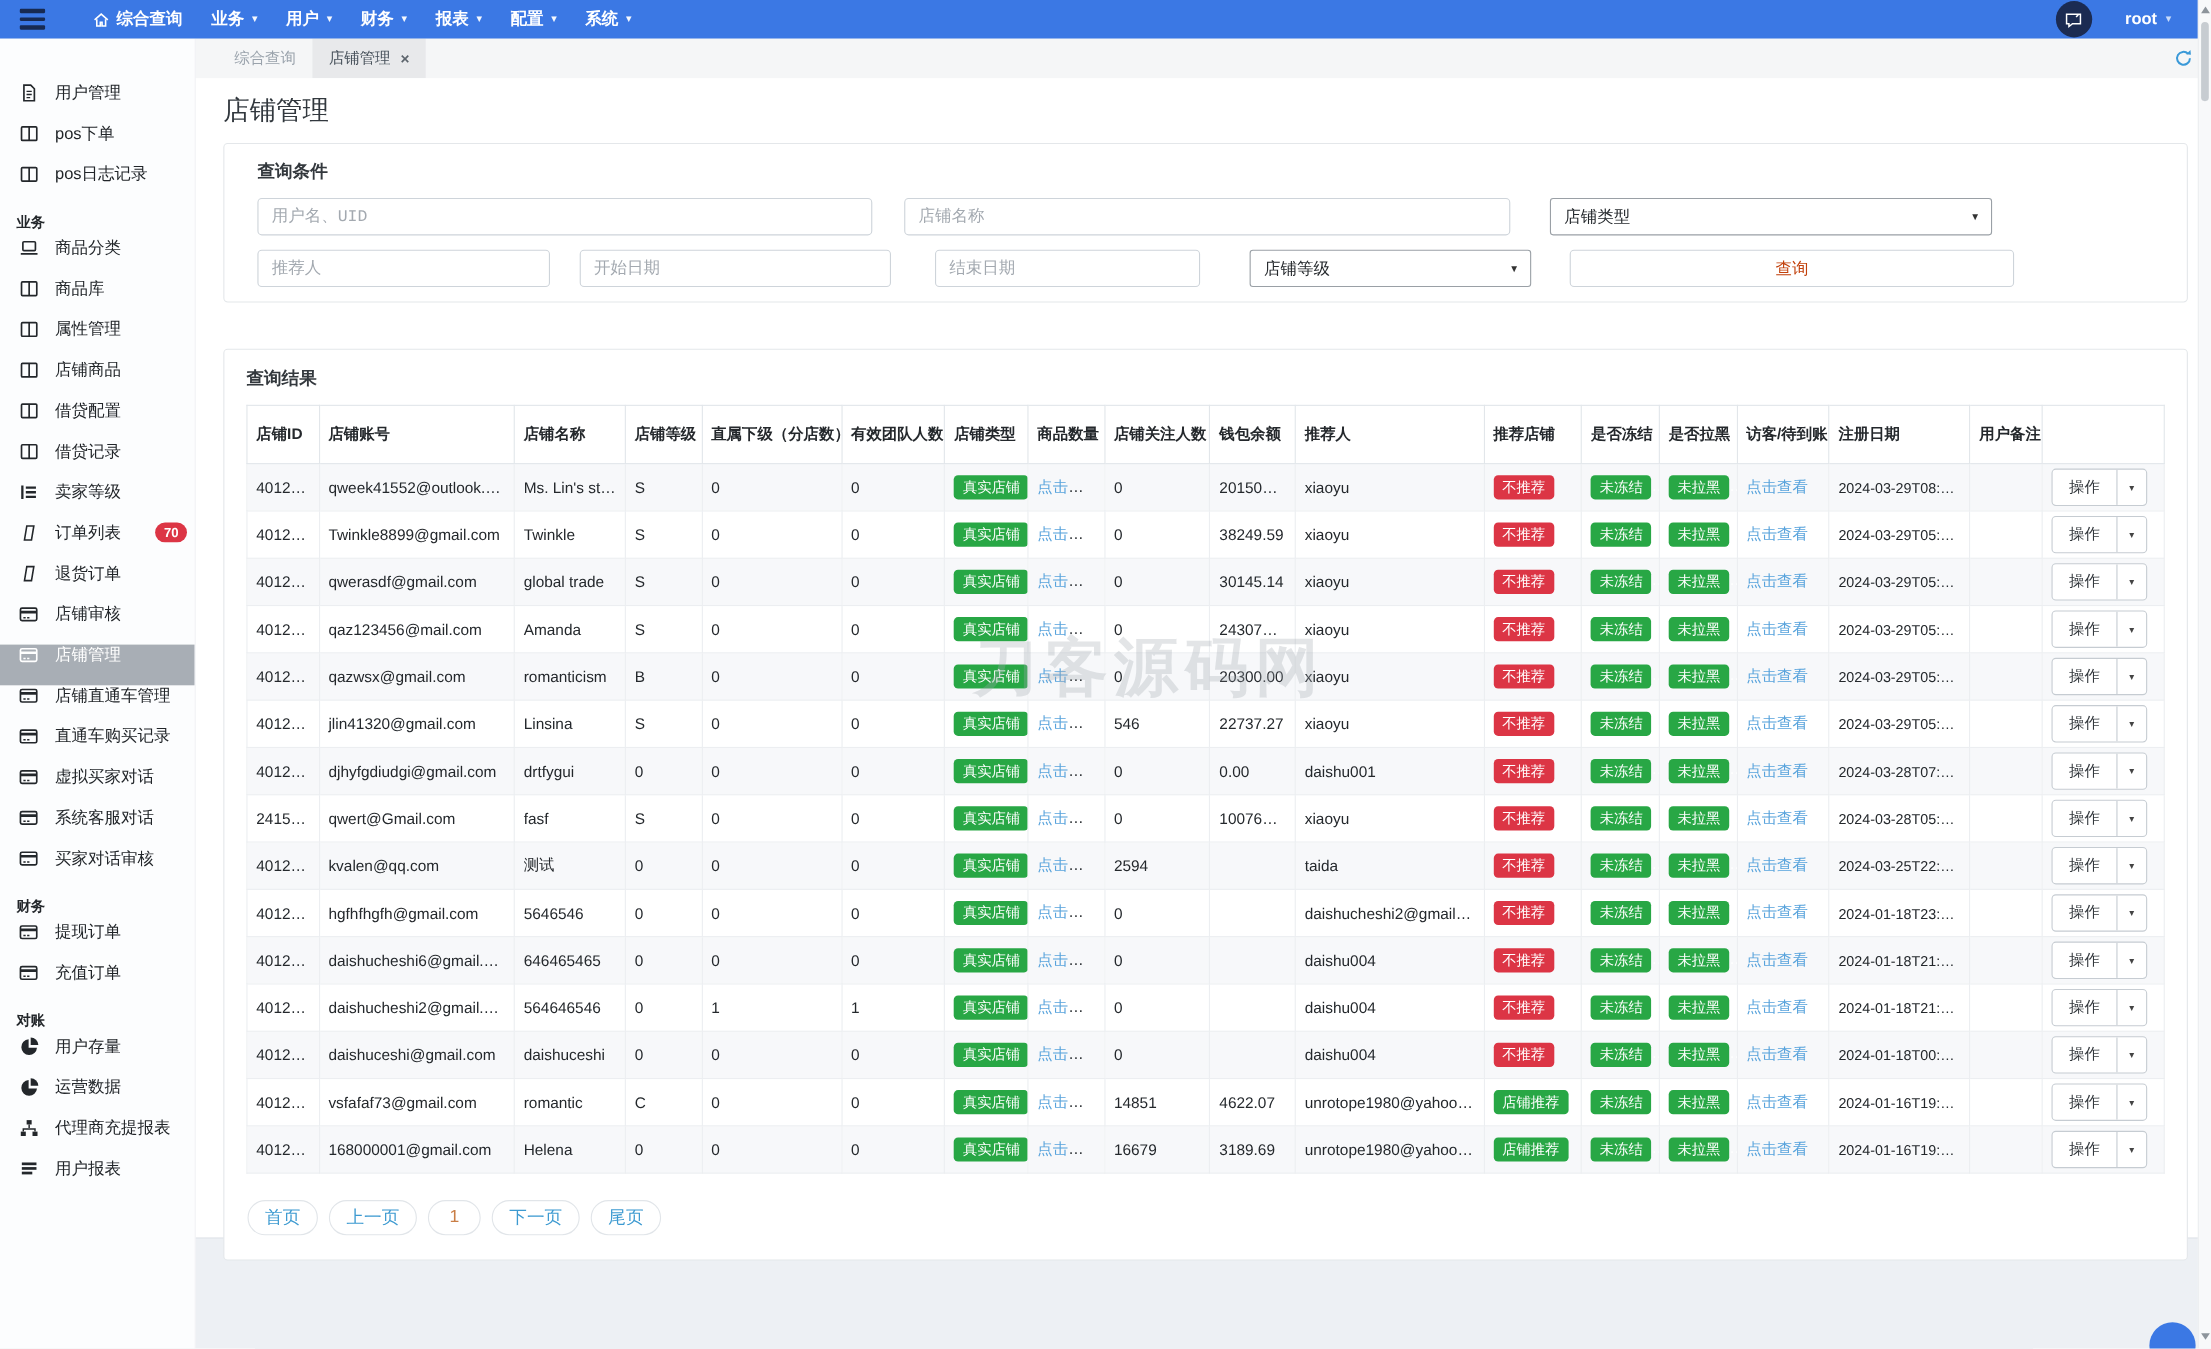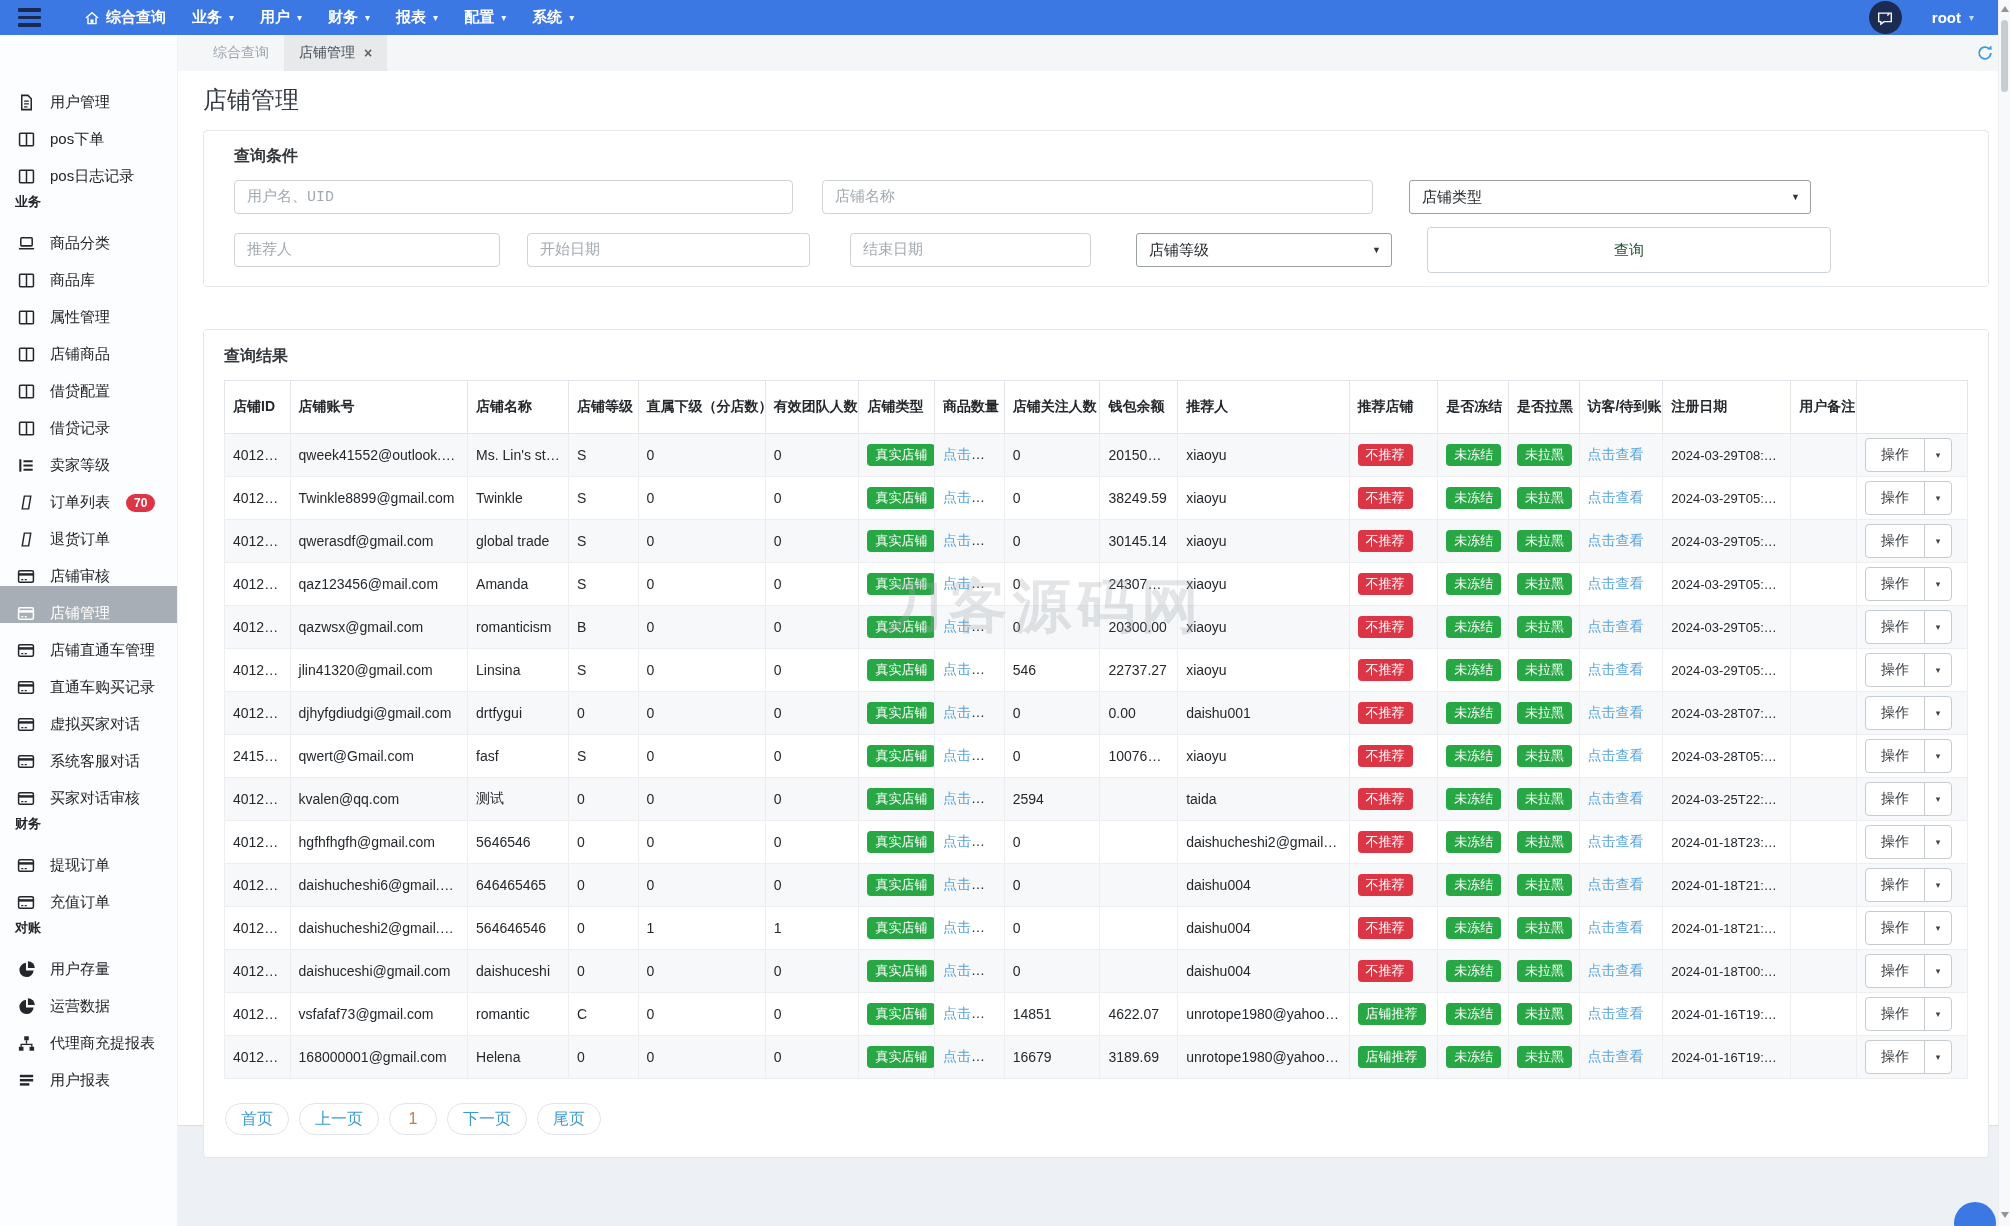--- a/index.html
+++ b/index.html
@@ -14,25 +14,25 @@
 .nav-item{color:#fff;font-size:15px;font-weight:bold;display:flex;align-items:center;gap:6px;cursor:pointer;text-decoration:none}
 .nav-caret{font-size:10px;opacity:.95;margin-left:1px}
 .nav-right{margin-left:auto;margin-right:36px;display:flex;align-items:center;gap:30px}
 .chat-btn{width:33px;height:33px;border-radius:50%;background:#1b2b52;display:flex;align-items:center;justify-content:center;cursor:pointer}
 .nav-user{color:#fff;font-size:15px;font-weight:bold;display:flex;align-items:center;gap:7px;cursor:pointer}
 .nav-user .nav-caret{color:#cfe0fb}
 
 .layout{display:flex;height:1191px}
 .sidebar{width:178px;background:#fcfdfe;padding-top:40px;flex:none;border-right:1px solid #f0f2f4;overflow:hidden}
 .side-label{padding:7px 15px 5px;font-size:13px;font-weight:bold;color:#23272b}
-.side-item{height:37px;display:flex;align-items:flex-end;gap:13px;padding:0 15px;color:#212529;font-size:15px;cursor:pointer;white-space:nowrap}
+.side-item{height:37px;display:flex;align-items:flex-start;gap:13px;padding:0 15px;color:#212529;font-size:15px;cursor:pointer;white-space:nowrap}
 .side-item .icon{width:22px;flex:none;color:#23272b}
 .side-item.active{background:#a8aeb5;color:#fff}
 .side-item.active .icon{color:#fff}
-.side-badge{background:#dc3545;color:#fff;border-radius:10px;font-size:12px;font-weight:bold;padding:2px 8px;margin-left:3px}
+.side-badge{background:#dc3545;color:#fff;border-radius:10px;font-size:12px;font-weight:bold;padding:2px 8px;margin-left:18px}
 .main{flex:1;display:flex;flex-direction:column;min-width:0}
 
 .tabbar{height:36px;background:#f5f6f7;display:flex;align-items:stretch;padding-left:20px;position:relative;flex:none}
 .tab-ghost{display:flex;align-items:center;padding:0 15px;color:#9aa3ac;font-size:14px;cursor:pointer}
 .tab-active{display:flex;align-items:center;gap:9px;padding:0 15px;background:#e8e9eb;color:#46505a;font-size:14px;cursor:pointer}
 .tab-close{font-size:14px;font-weight:bold;color:#5c646c;cursor:pointer;line-height:1}
 .refresh-btn{position:absolute;right:16px;top:9px;cursor:pointer}
 
 .page{background:#fff;height:1055px;padding:0 21px 0 25px;border-bottom:1px solid #d9dee4;position:relative}
 .page-title{font-size:24px;font-weight:normal;color:#32383e;padding:13px 0 14px}
@@ -44,21 +44,21 @@
 .q-input::placeholder{color:#a3a9b0}
 .select{height:34px;border:1px solid #9aa0a6;border-radius:3px;background:#fff;display:flex;align-items:center;justify-content:space-between;padding:0 10px 0 12px;font-size:15px;color:#24282c;cursor:pointer}
 .sel-caret{font-size:9px;color:#333}
 .w-user{width:559px;margin-right:29px}
 .w-shopname{width:551px;margin-right:36px}
 .w-shoptype{width:402px}
 .w-ref{width:266px;margin-right:27px}
 .w-start{width:283px;margin-right:40px}
 .w-end{width:241px;margin-right:45px}
 .w-level{width:256px;margin-right:35px}
-.search-btn{width:404px;height:46px;border:1px solid #ced4da;border-radius:4px;background:#fff;font-size:15px;color:#14532d;cursor:pointer;font-family:inherit}
+.search-btn{width:404px;height:34px;border:1px solid #ced4da;border-radius:4px;background:#fff;font-size:15px;color:#c2410c;cursor:pointer;font-family:inherit}
 
 .results-card{margin-top:42px;padding:16px 20px 22px}
 table{width:100%;border-collapse:collapse;table-layout:fixed;margin-top:13px}
 th{border:1px solid #e2e6ea;padding:17px 8px;text-align:left;font-size:14px;font-weight:bold;color:#24282c;white-space:nowrap;overflow:hidden;height:34px}
 td{border:1px solid #eceef1;padding:4px 8px;font-size:14px;color:#24282c;white-space:nowrap;overflow:hidden;text-overflow:ellipsis;height:41px}
 tbody tr:nth-child(odd){background:#f7f8fa}
 .badge{display:inline-block;padding:4px 8px;border-radius:4px;color:#fff;font-size:13px;line-height:1.15}
 .badge.green{background:#28a745}
 .badge.red{background:#dc3545}
 .link{color:#58a3dc;cursor:pointer;text-decoration:none}

